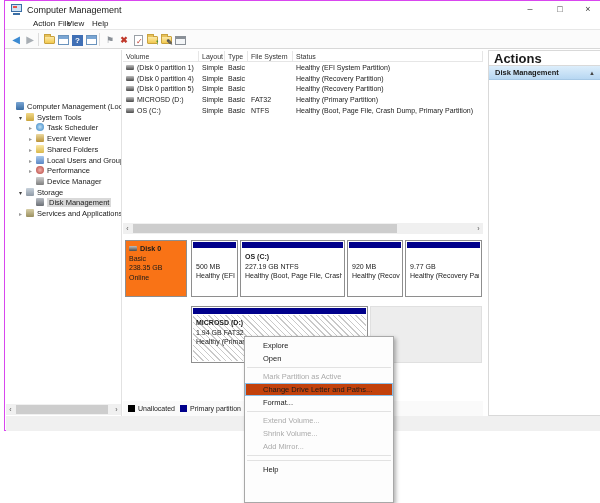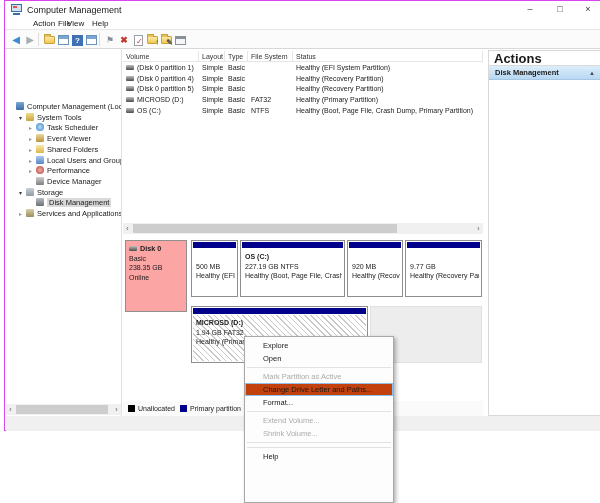--- a/index.html
+++ b/index.html
@@ -66,21 +66,21 @@
   .main-panel { position:absolute; left:118px; top:49px; width:360px; height:366px; background:#fff; }
   .vol-list { position:absolute; left:0; top:0; width:360px; height:173px; overflow:hidden; }
   .vol-headrow { position:absolute; left:0; top:1px; height:11px; width:360px; border-bottom:1px solid #e6e6e6; }
   .vol-hcell { position:absolute; top:0; height:11px; line-height:11px; font-size:7px; color:#333; padding-left:3px; border-right:1px solid #e6e6e6; overflow:hidden; }
   .vol-row { position:absolute; height:11px; line-height:11px; width:360px; }
   .vol-cell { position:absolute; top:0; height:11px; font-size:7px; padding-left:3px; white-space:nowrap; overflow:hidden; }
   .disk-glyph { display:inline-block; width:8px; height:5px; background:linear-gradient(#bdbdbd,#4d4d4d); border-radius:1px; margin-right:3px; vertical-align:0px; }
 
   .disk-area { position:absolute; left:0; top:184px; width:360px; height:167px; background:#fff; overflow:hidden; }
   .disk-row { position:absolute; left:0; width:360px; height:57px; }
-  .dlabel { position:absolute; left:2px; top:0; width:62px; height:72px; border:1px solid #8e8e8e; background:#fca5a5; padding:3px 0 0 3px; font-size:7px; line-height:9.6px; white-space:nowrap; overflow:hidden; }
+  .dlabel { position:absolute; left:2px; top:0; width:62px; height:57px; border:1px solid #8e8e8e; background:#f97316; padding:3px 0 0 3px; font-size:7px; line-height:9.6px; white-space:nowrap; overflow:hidden; }
   .dlabel b { font-size:7.2px; }
   .part { position:absolute; top:0; height:57px; border:1px solid #8e8e8e; background:#fff; overflow:hidden; }
   .pband { position:absolute; left:1px; right:1px; top:1px; height:6px; }
   .pbody { position:absolute; left:1px; right:1px; top:8px; bottom:1px; }
   .part.hatched .pbody { background:repeating-linear-gradient(45deg,#ffffff 0 3px,#c9c9c9 3px 4px); }
   .plines { position:absolute; left:3px; right:1px; font-size:7px; line-height:9.6px; white-space:nowrap; overflow:hidden; }
   .disk-filler { position:absolute; background:#ededed; border:1px solid #e0e0e0; }
 
   .legend-row { position:absolute; left:0; top:351px; width:360px; height:15px; background:#fafafa; }
   .legend-item { position:absolute; top:3px; font-size:7px; line-height:9px; white-space:nowrap; }
@@ -308,16 +308,17 @@
 <div class="cmenu" data-name="context-menu" id="cmenu">
     <div class="cmi" data-name="menu-item-explore">Explore</div>
     <div class="cmi" data-name="menu-item-open">Open</div>
     <div class="cmenu-sep" data-name="menu-separator"></div>
     <div class="cmi disabled" data-name="menu-item-mark-partition-as-active">Mark Partition as Active</div>
     <div class="cmi hl" data-name="menu-item-change-drive-letter-and-paths">Change Drive Letter and Paths...</div>
     <div class="cmi" data-name="menu-item-format">Format...</div>
     <div class="cmenu-sep" data-name="menu-separator"></div>
     <div class="cmi disabled" data-name="menu-item-extend-volume">Extend Volume...</div>
     <div class="cmi disabled" data-name="menu-item-shrink-volume">Shrink Volume...</div>
+    <div class="cmi disabled" data-name="menu-item-add-mirror">Add Mirror...</div>
     <div class="cmenu-sep" data-name="menu-separator"></div>
     <div class="cmenu-sep" data-name="menu-separator"></div>
     <div class="cmi" data-name="menu-item-help">Help</div>
   </div>
 
 </body></html>

